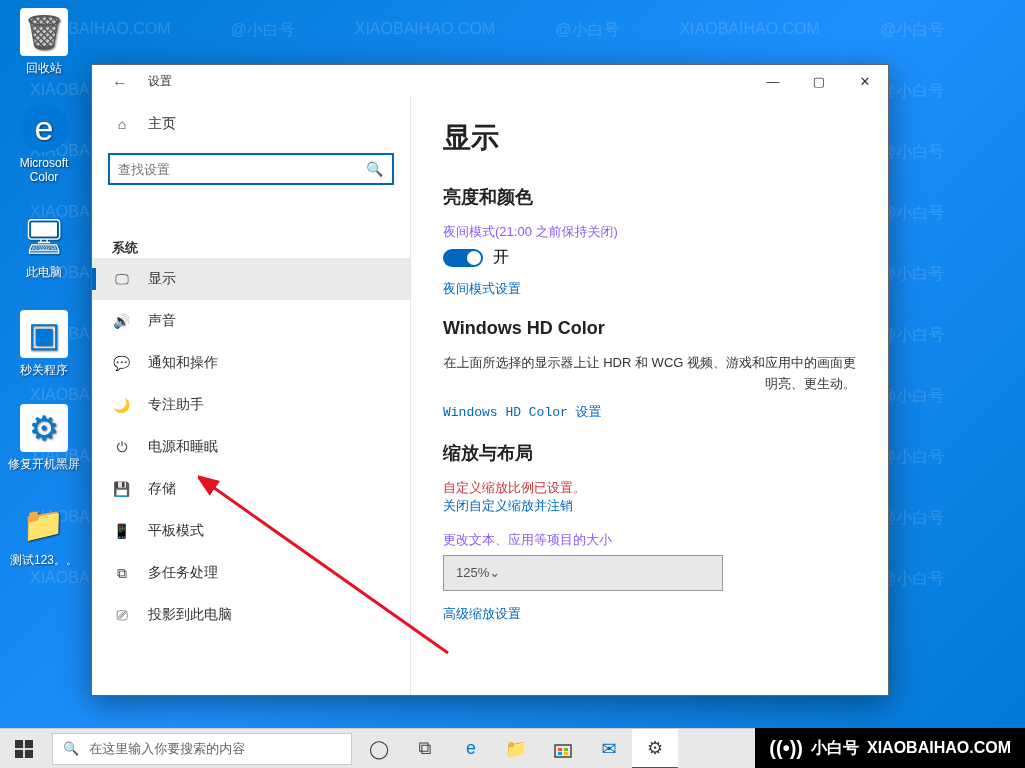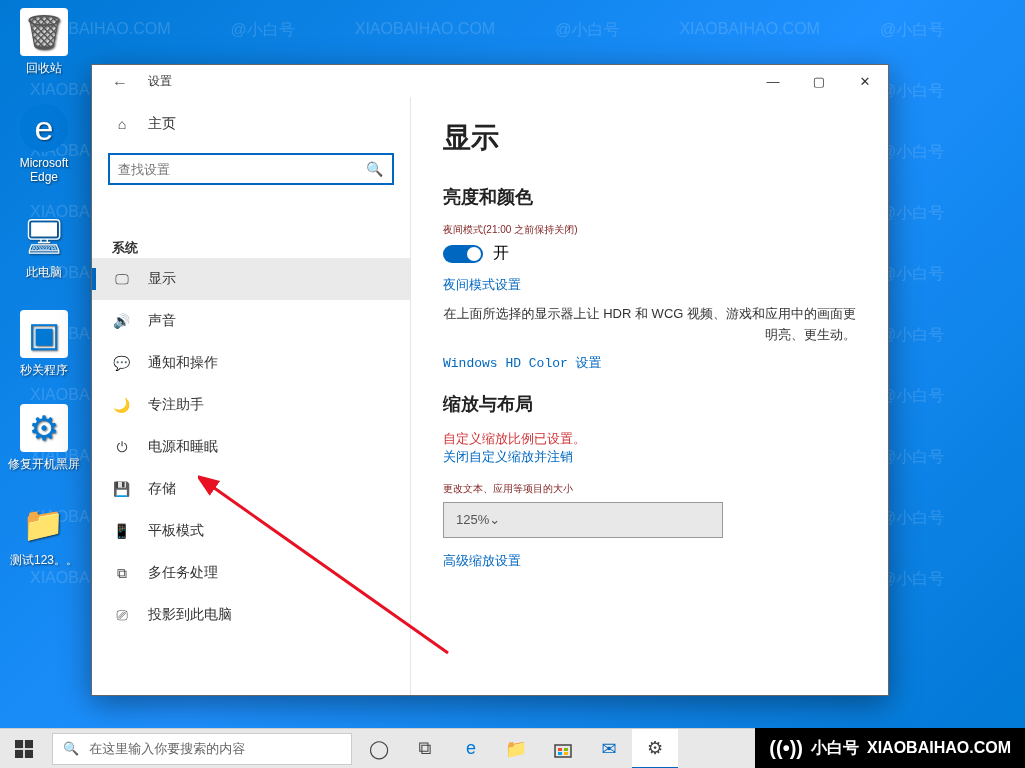--- a/index.html
+++ b/index.html
@@ -31,21 +31,21 @@
 .search-box .sicn { color:#666; font-size:14px; }
 .category { padding:6px 20px 1px; font-size:13px; font-weight:600; color:#333;margin-top:48px; }
 .nav-item { display:flex; align-items:center; padding:12px 20px; font-size:14px; color:#333; cursor:pointer; position:relative; }
 .nav-item.selected { background:#EAEAEA; }
 .nav-item.selected::before { content:""; position:absolute; left:0; top:10px; bottom:10px; width:4px; background:#0067C0; }
 .nav-item .ic2 { width:20px; margin-right:16px; text-align:center; color:#444; }
 
 .content { flex:1; padding:22px 32px; overflow-y:auto; border-left:1px solid #e5e5e5; position:relative; }
 .content h1 { font-size:28px; font-weight:600; color:#222; margin-bottom:28px; }
 .content h2 { font-size:18px; font-weight:700; color:#222; margin:20px 0 14px; }
-.content .lbl { font-size:10px; color:#7f1d1d; margin-bottom:6px; }
+.content .lbl { font-size:13px; color:#8b5cf6; margin-bottom:6px; }
 .toggle { display:flex; align-items:center; margin-bottom:12px; }
 .toggle .sw { width:40px; height:18px; border-radius:10px; background:#0067C0; position:relative; margin-right:10px; }
 .toggle .sw::after { content:""; position:absolute; right:2px; top:2px; width:14px; height:14px; border-radius:50%; background:#fff; }
 .link { color:#0067C0; font-size:13px; margin-bottom:10px; display:block; cursor:pointer;font-family:Liberation Mono, monospace; }
 .desc { font-size:13px; color:#333; line-height:1.6; margin-bottom:8px;text-align:right; }
 .warning { color:#D13438; font-size:13px; margin-bottom:0; }
 .select { width:280px; height:36px; border:1px solid #999; background:#e8e8e8; display:flex; align-items:center; justify-content:flex-start; padding:0 12px; font-size:13px; color:#555; margin-bottom:14px; }
 .arrow { position:absolute; pointer-events:none; z-index:5; }
 
 .taskbar { position:absolute; bottom:0; left:0; right:0; height:40px; background:#E8E8E8; display:flex; align-items:center; border-top:1px solid #ccc; }
@@ -129,21 +129,21 @@
       <span>XIAOBAIHAO.COM</span>
       <span>@小白号</span>
     </div>
 
   <div class="desktop-icon" style="left:6px;top:8px">
     <div class="ic ic-bin">🗑</div>
     <div>回收站</div>
   </div>
   <div class="desktop-icon" style="left:6px;top:104px">
     <div class="ic ic-edge">e</div>
-    <div>Microsoft Edge</div>
+    <div>Microsoft Color</div>
   </div>
   <div class="desktop-icon" style="left:6px;top:212px">
     <div class="ic ic-pc">🖥</div>
     <div>此电脑</div>
   </div>
   <div class="desktop-icon" style="left:6px;top:310px">
     <div class="ic ic-app">▣</div>
     <div>秒关程序</div>
   </div>
   <div class="desktop-icon" style="left:6px;top:404px">
@@ -218,20 +218,21 @@
         <h1>显示</h1>
 
         <h2>亮度和颜色</h2>
         <div class="lbl">夜间模式(21:00 之前保持关闭)</div>
         <div class="toggle">
           <div class="sw"></div>
           <span>开</span>
         </div>
         <a class="link">夜间模式设置</a>
 
+        <h2>Windows HD Color</h2>
         <div class="desc">在上面所选择的显示器上让 HDR 和 WCG 视频、游戏和应用中的画面更明亮、更生动。</div>
         <a class="link">Windows HD Color 设置</a>
 
         <h2>缩放与布局</h2>
         <div class="warning">自定义缩放比例已设置。</div>
         <a class="link">关闭自定义缩放并注销</a>
         <div class="lbl" style="margin-top:16px">更改文本、应用等项目的大小</div>
         <div class="select">
           <span>125%</span>
           <span>⌄</span>

